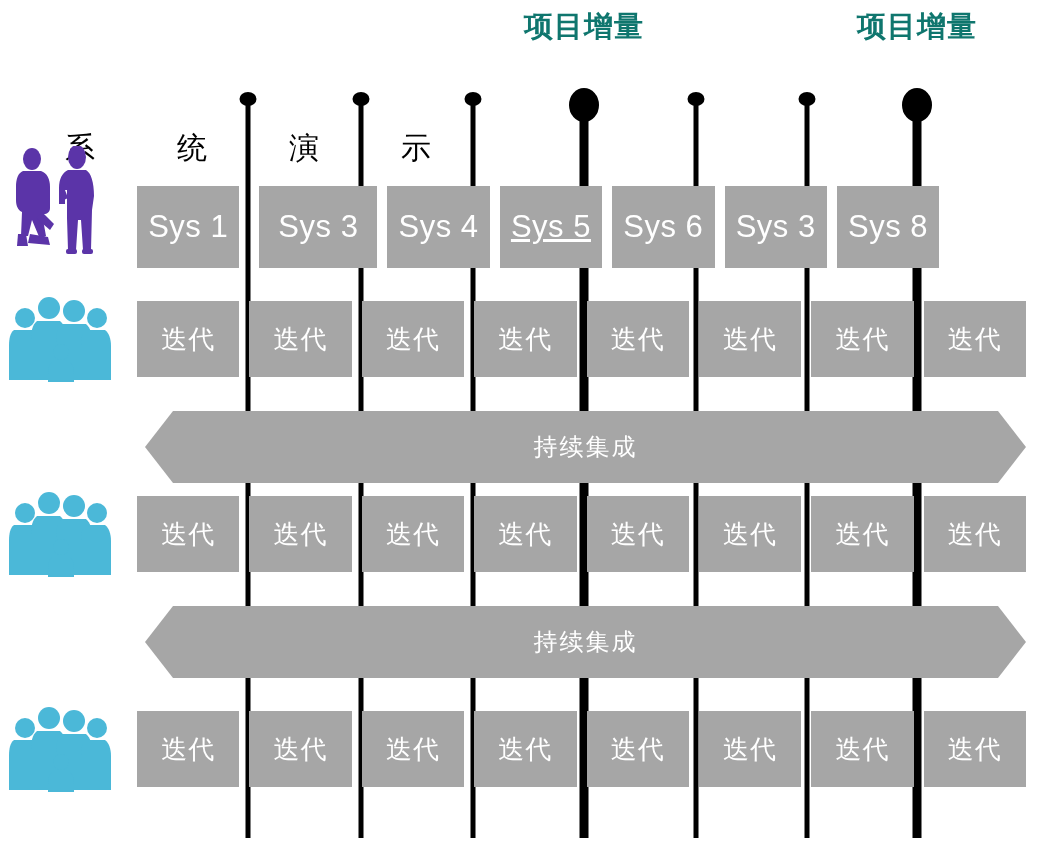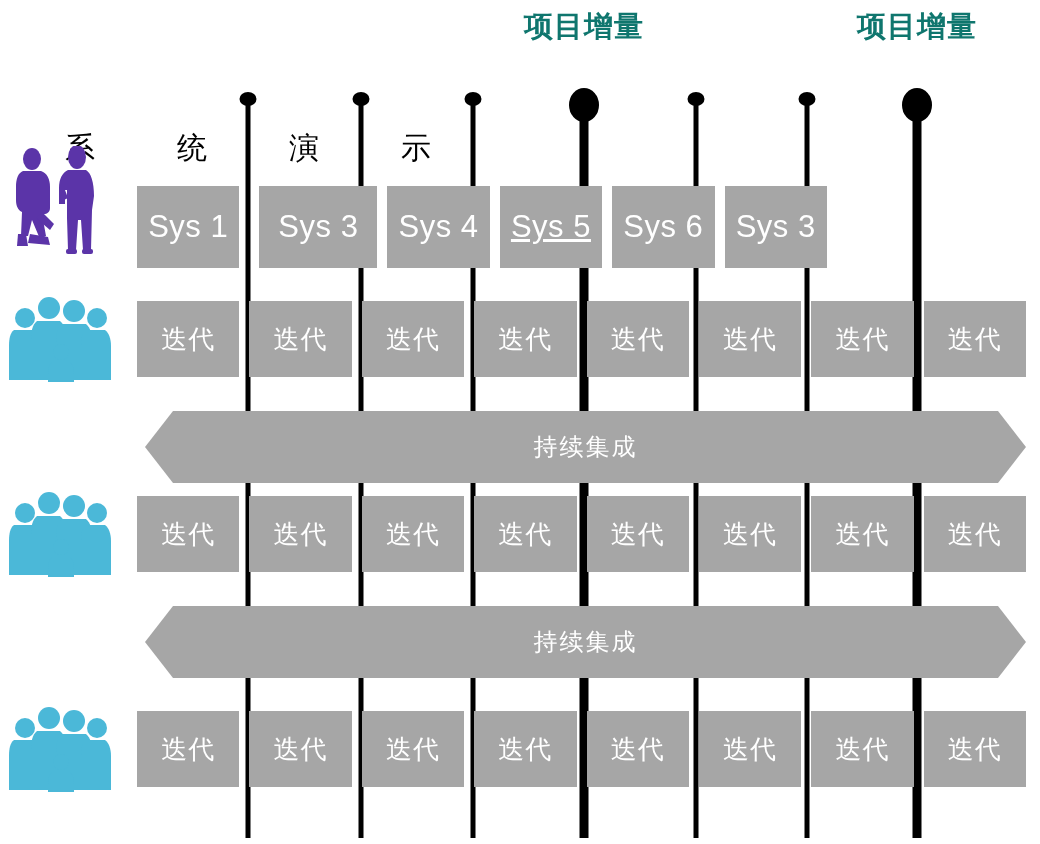--- a/index.html
+++ b/index.html
@@ -138,20 +138,21 @@
         <div class="cell sys" style="width: 118px;">Sys 3</div>
         <div class="cell-gap" style="width: 10px;"></div>
         <div class="cell sys" style="width: 102.375px;">Sys 4</div>
         <div class="cell-gap" style="width: 10px;"></div>
         <div class="cell sys" style="width: 102.375px; text-decoration: underline;">Sys 5</div>
         <div class="cell-gap" style="width: 10px;"></div>
         <div class="cell sys" style="width: 102.375px;">Sys 6</div>
         <div class="cell-gap" style="width: 10px;"></div>
         <div class="cell sys" style="width: 102.375px;">Sys 3</div>
         <div class="cell-gap" style="width: 10px;"></div>
+        <div class="cell sys" style="width: 102.375px;">Sys 8</div>
       </div>
       <div class="people" style="left: 8px; top: 294px;"><svg width="104" height="90" viewBox="0 0 104 90" xmlns="http://www.w3.org/2000/svg">
           <g fill="#4bb8d8">
             <circle cx="17" cy="24" r="10"></circle>
             <path d="M6 36 C2 39 1 45 1 52 L1 86 L33 86 L33 52 C33 45 31 39 27 36 Z"></path>
             <circle cx="41" cy="14" r="11"></circle>
             <path d="M29 27 C24 31 23 38 23 46 L23 86 L59 86 L59 46 C59 38 57 31 52 27 Z"></path>
             <circle cx="66" cy="17" r="11"></circle>
             <path d="M54 30 C49 34 48 41 48 49 L48 86 L84 86 L84 49 C84 41 83 34 78 30 Z"></path>
             <circle cx="89" cy="24" r="10"></circle>

